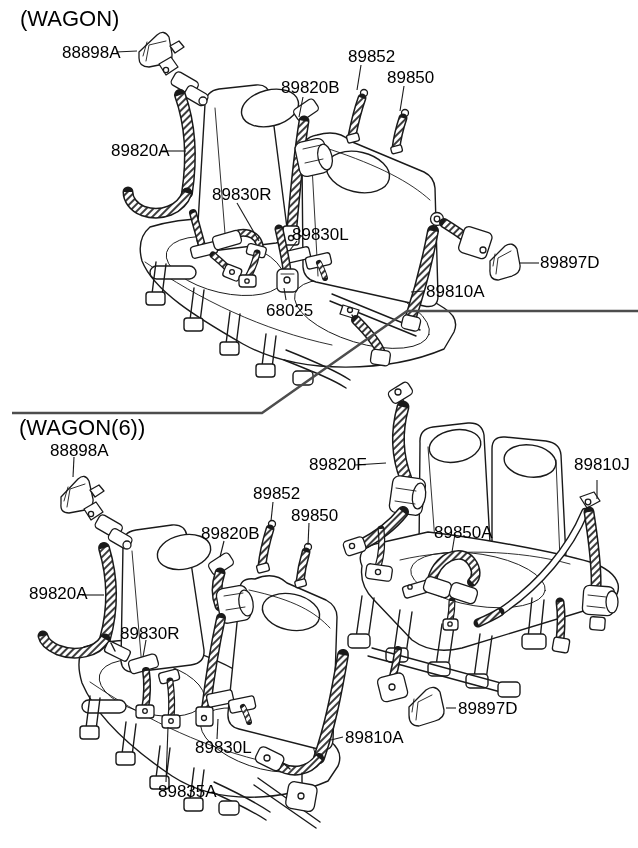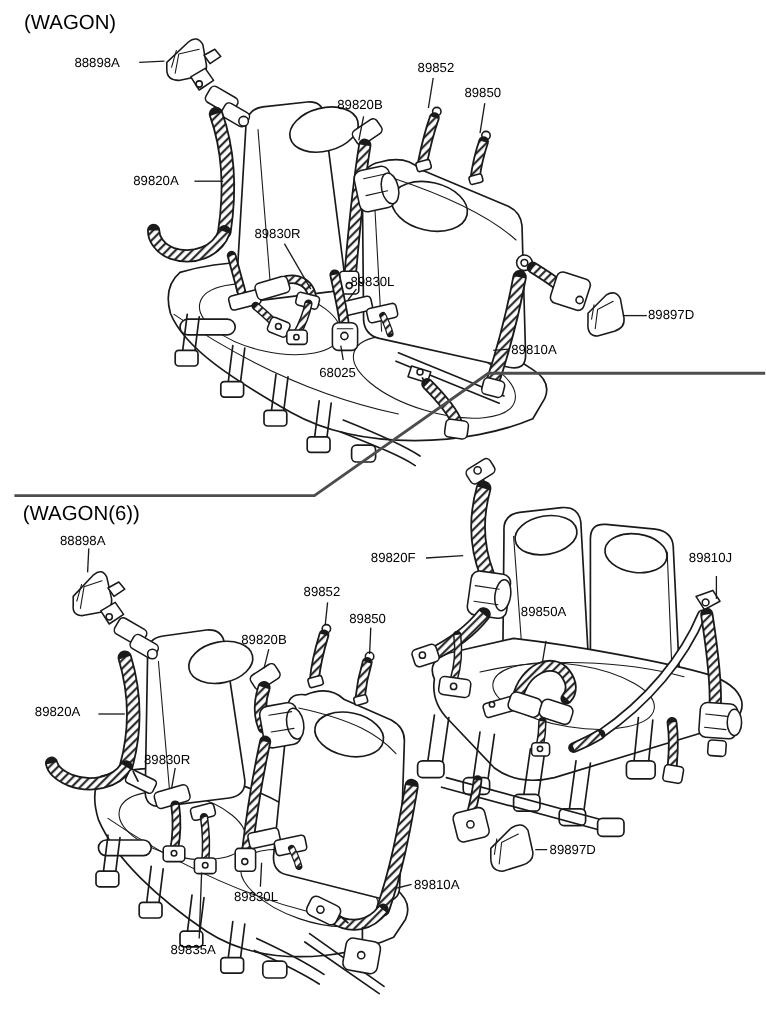--- a/index.html
+++ b/index.html
@@ -1,21 +1,21 @@
 <!DOCTYPE html>
 <html><head>
 <meta charset="utf-8">
 <style>
   html,body{margin:0;padding:0;background:#fff;}
   .stage{position:relative;width:638px;height:848px;background:#fff;overflow:hidden;
          font-family:"Liberation Sans", sans-serif;}
   .stage svg{position:absolute;left:0;top:0;}
-  .lbl{position:absolute;font-size:11px;line-height:18px;color:#000;white-space:nowrap;
+  .lbl{position:absolute;font-size:17px;line-height:18px;color:#000;white-space:nowrap;
        letter-spacing:0px;}
-  .title{font-size:17px;}
+  .title{font-size:22px;}
   
   .ln{fill:none;stroke:#1a1a1a;stroke-width:1.4;stroke-linejoin:round;stroke-linecap:round;}
   .fw{fill:#fff;stroke:#1a1a1a;stroke-width:1.4;stroke-linejoin:round;}
   .part{fill:#fff;stroke:#1a1a1a;stroke-width:1.3;stroke-linejoin:round;}
   .thin{fill:none;stroke:#1a1a1a;stroke-width:0.9;stroke-linejoin:round;stroke-linecap:round;}
   .beltO{fill:none;stroke:#1a1a1a;stroke-linecap:round;}
   .beltH{fill:none;stroke:url(#hb);stroke-linecap:butt;}
   .wO{fill:none;stroke:#1a1a1a;stroke-linecap:round;}
   .wI{fill:none;stroke:#fff;stroke-linecap:round;}
   .leader{stroke:#1a1a1a;stroke-width:1.1;fill:none;}
@@ -394,21 +394,21 @@
 <div class="lbl" style="left:540px;top:254px">89897D</div>
 
 <div class="lbl title" style="left:19px;top:419px">(WAGON(6))</div>
 
 <div class="lbl" style="left:50px;top:442px">88898A</div>
 <div class="lbl" style="left:309px;top:456px">89820F</div>
 <div class="lbl" style="left:574px;top:456px">89810J</div>
 <div class="lbl" style="left:253px;top:485px">89852</div>
 <div class="lbl" style="left:291px;top:507px">89850</div>
 <div class="lbl" style="left:201px;top:525px">89820B</div>
-<div class="lbl" style="left:434px;top:501px">89850A</div>
+<div class="lbl" style="left:434px;top:524px">89850A</div>
 <div class="lbl" style="left:29px;top:585px">89820A</div>
 <div class="lbl" style="left:120px;top:625px">89830R</div>
 <div class="lbl" style="left:458px;top:700px">89897D</div>
 <div class="lbl" style="left:195px;top:739px">89830L</div>
 <div class="lbl" style="left:345px;top:729px">89810A</div>
-<div class="lbl" style="left:142px;top:783px">89835A</div>
+<div class="lbl" style="left:158px;top:783px">89835A</div>
 
 </div>
 
 </body></html>

